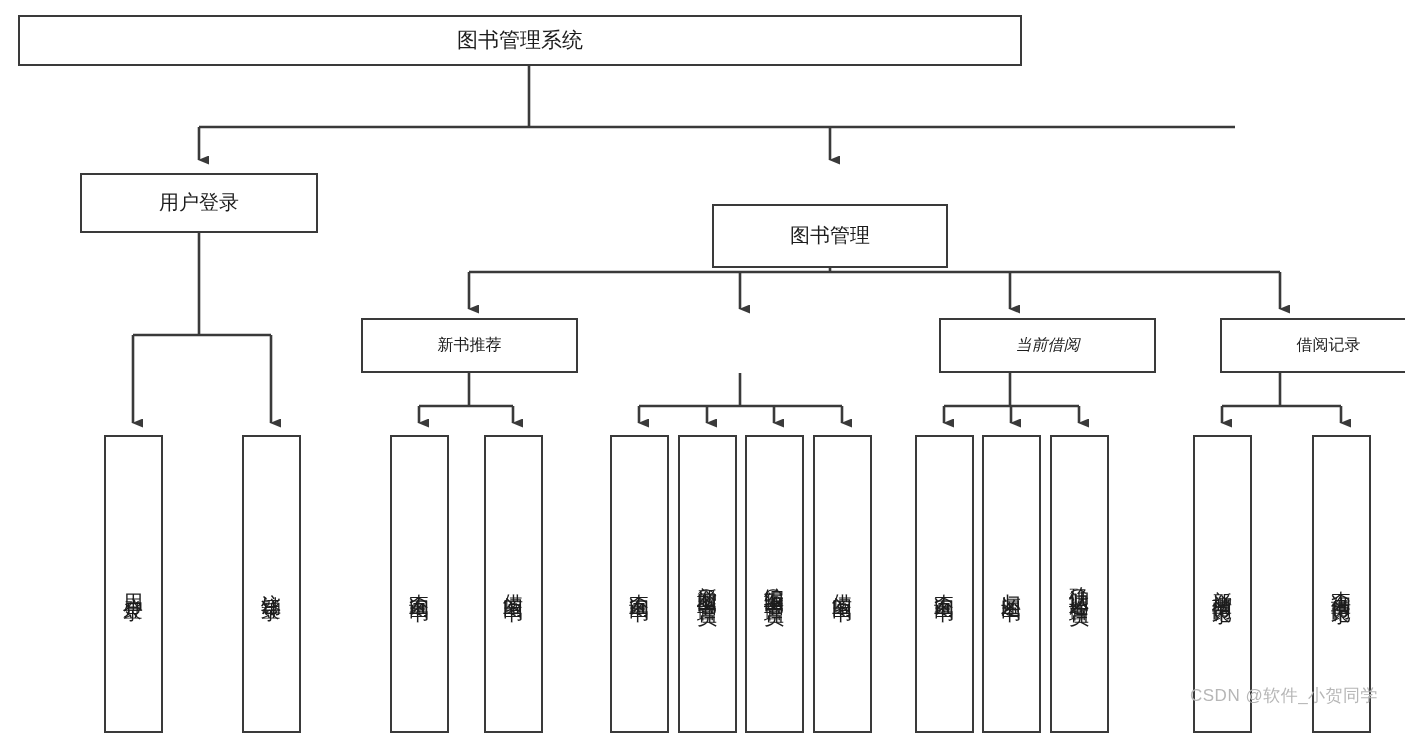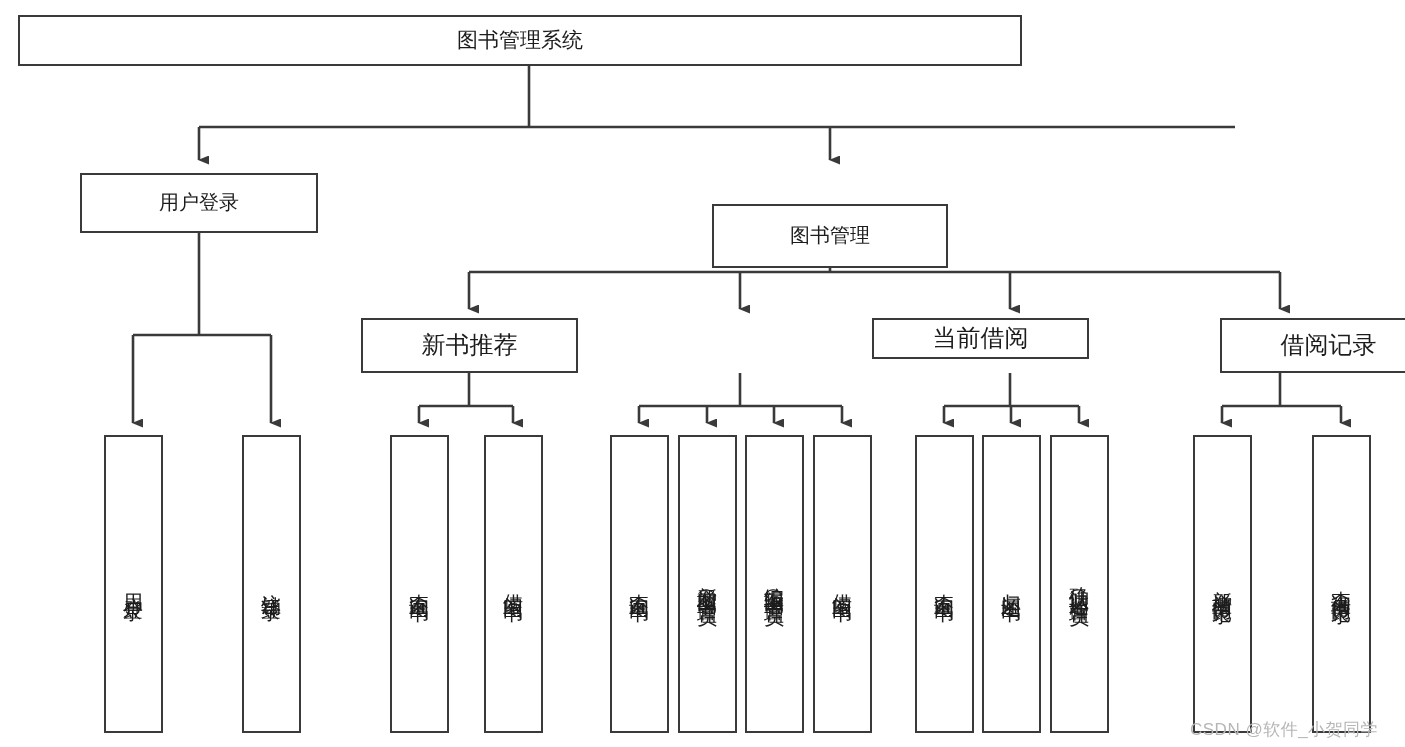--- a/index.html
+++ b/index.html
@@ -42,21 +42,21 @@
     line-height: 1.18;
     color: #1c1c1c;
   }
   .node.root .node-label {
     font-size: 21px;
   }
   .node.level2 .node-label {
     font-size: 20px;
   }
   .node.level3 .node-label {
-    font-size: 24px;
+    font-size: 16px;
   }
   .node.leaf {
     align-items: center;
     justify-content: center;
     padding: 4px 0;
   }
   .node.leaf .node-label {
     writing-mode: vertical-rl;
     text-orientation: upright;
     font-size: 20px;
@@ -137,21 +137,21 @@
 
   <div class="node level2" style="left:712px; top:173px; width:236px; height:64px;margin-top:31px;">
     <span class="node-label">图书管理</span>
   </div>
 
   <div class="node level3" style="left:361px; top:318px; width:217px; height:55px;">
     <span class="node-label">新书推荐</span>
   </div>
 
 
-  <div class="node level3" style="left:872px; top:318px; width:217px; height:41px;">
+  <div class="node level3" style="left:939px; top:318px; width:217px; height:55px;font-style:italic;">
     <span class="node-label">当前借阅</span>
   </div>
 
   <div class="node level3" style="left:1220px; top:318px; width:217px; height:55px;">
     <span class="node-label">借阅记录</span>
   </div>
 
   <div class="node leaf" style="left:104px; top:435px; width:59px; height:298px;">
     <span class="node-label">用户登录</span>
   </div>
@@ -197,15 +197,15 @@
   </div>
 
   <div class="node leaf" style="left:1193px; top:435px; width:59px; height:298px;">
     <span class="node-label">新增借阅记录</span>
   </div>
 
   <div class="node leaf" style="left:1312px; top:435px; width:59px; height:298px;">
     <span class="node-label">查询借阅记录</span>
   </div>
 
-  <div class="watermark" style="left:1190px; top:718px;">CSDN @软件_小贺同学</div>
+  <div class="watermark" style="left:1190px; top:684px;">CSDN @软件_小贺同学</div>
 
 </div>
 
 </body></html>

